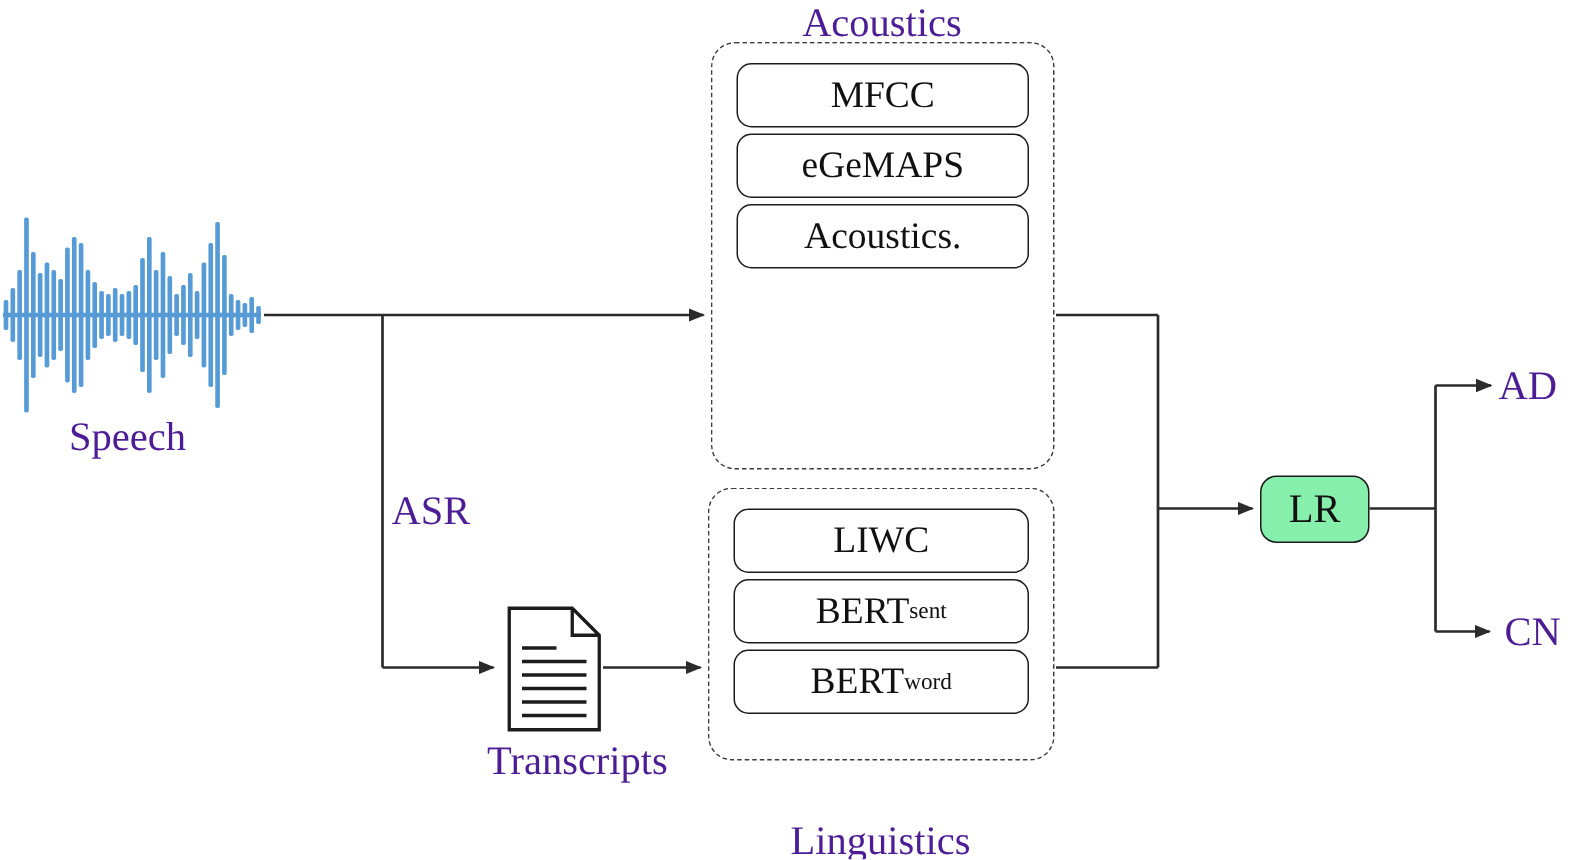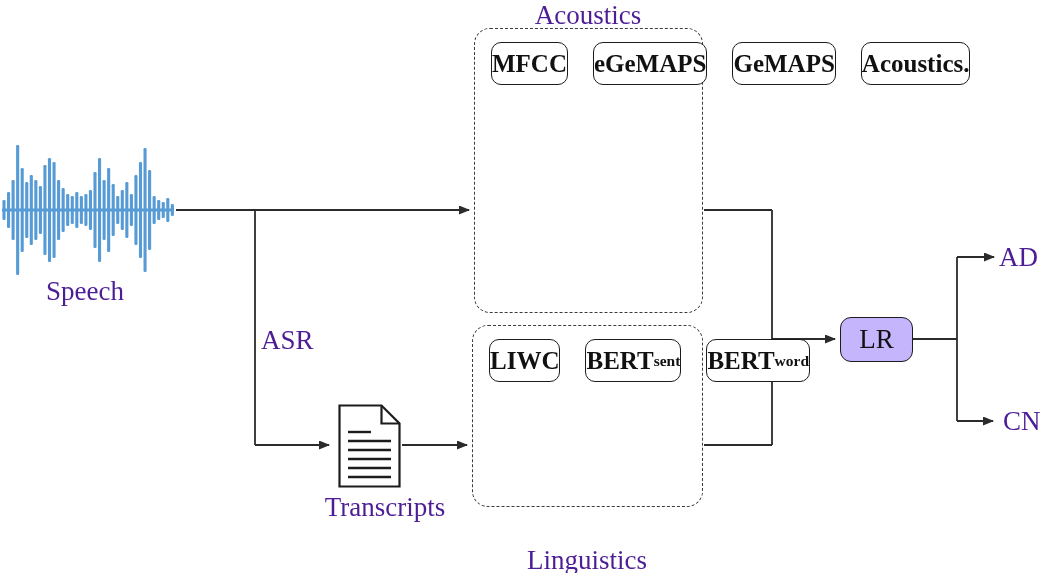--- a/index.html
+++ b/index.html
@@ -37,25 +37,24 @@
     white-space: nowrap;
     line-height: 28px;
   }
   .centered { text-align: center; }
   .group {
     position: absolute;
     box-sizing: border-box;
     border: 1.6px dashed #3c3c3c;
     border-radius: 16px;
     display: flex;
-    flex-direction: row;
-    gap: 25px;
+    flex-direction: column;
+    gap: 4px;
     padding: 13px 16px;
     background: transparent;
-    font-weight: bold;
   }
   .feature-box {
     box-sizing: border-box;
     height: 43px;
     border: 1.7px solid #1c1c1c;
     border-radius: 10px;
     background: #fff;
     display: flex;
     align-items: center;
     justify-content: center;
@@ -63,21 +62,21 @@
     flex: 0 0 43px;
   }
   .feature-box sub { font-size: 0.62em; line-height: 0; }
   .lr-box {
     position: absolute;
     left: 840px; top: 317px;
     width: 73px; height: 45px;
     box-sizing: border-box;
     border: 1.9px solid #1c1c1c;
     border-radius: 11px;
-    background: #c4b5fd;
+    background: #86efac;
     display: flex;
     align-items: center;
     justify-content: center;
     font-size: 27px;
   }
   .doc-icon {
     position: absolute;
     left: 338px; top: 404px;
     width: 63px; height: 84px;
   }
@@ -185,24 +184,20 @@
   <div class="group" id="acoustics-group">
     <div class="feature-box">
         <span>MFCC</span>
         <sub></sub>
       </div>
     <div class="feature-box">
         <span>eGeMAPS</span>
         <sub></sub>
       </div>
     <div class="feature-box">
-        <span>GeMAPS</span>
-        <sub></sub>
-      </div>
-    <div class="feature-box">
         <span>Acoustics.</span>
         <sub></sub>
       </div>
   </div>
 
   <div class="group" id="linguistics-group">
     <div class="feature-box">
         <span>LIWC</span>
         <sub></sub>
       </div>

